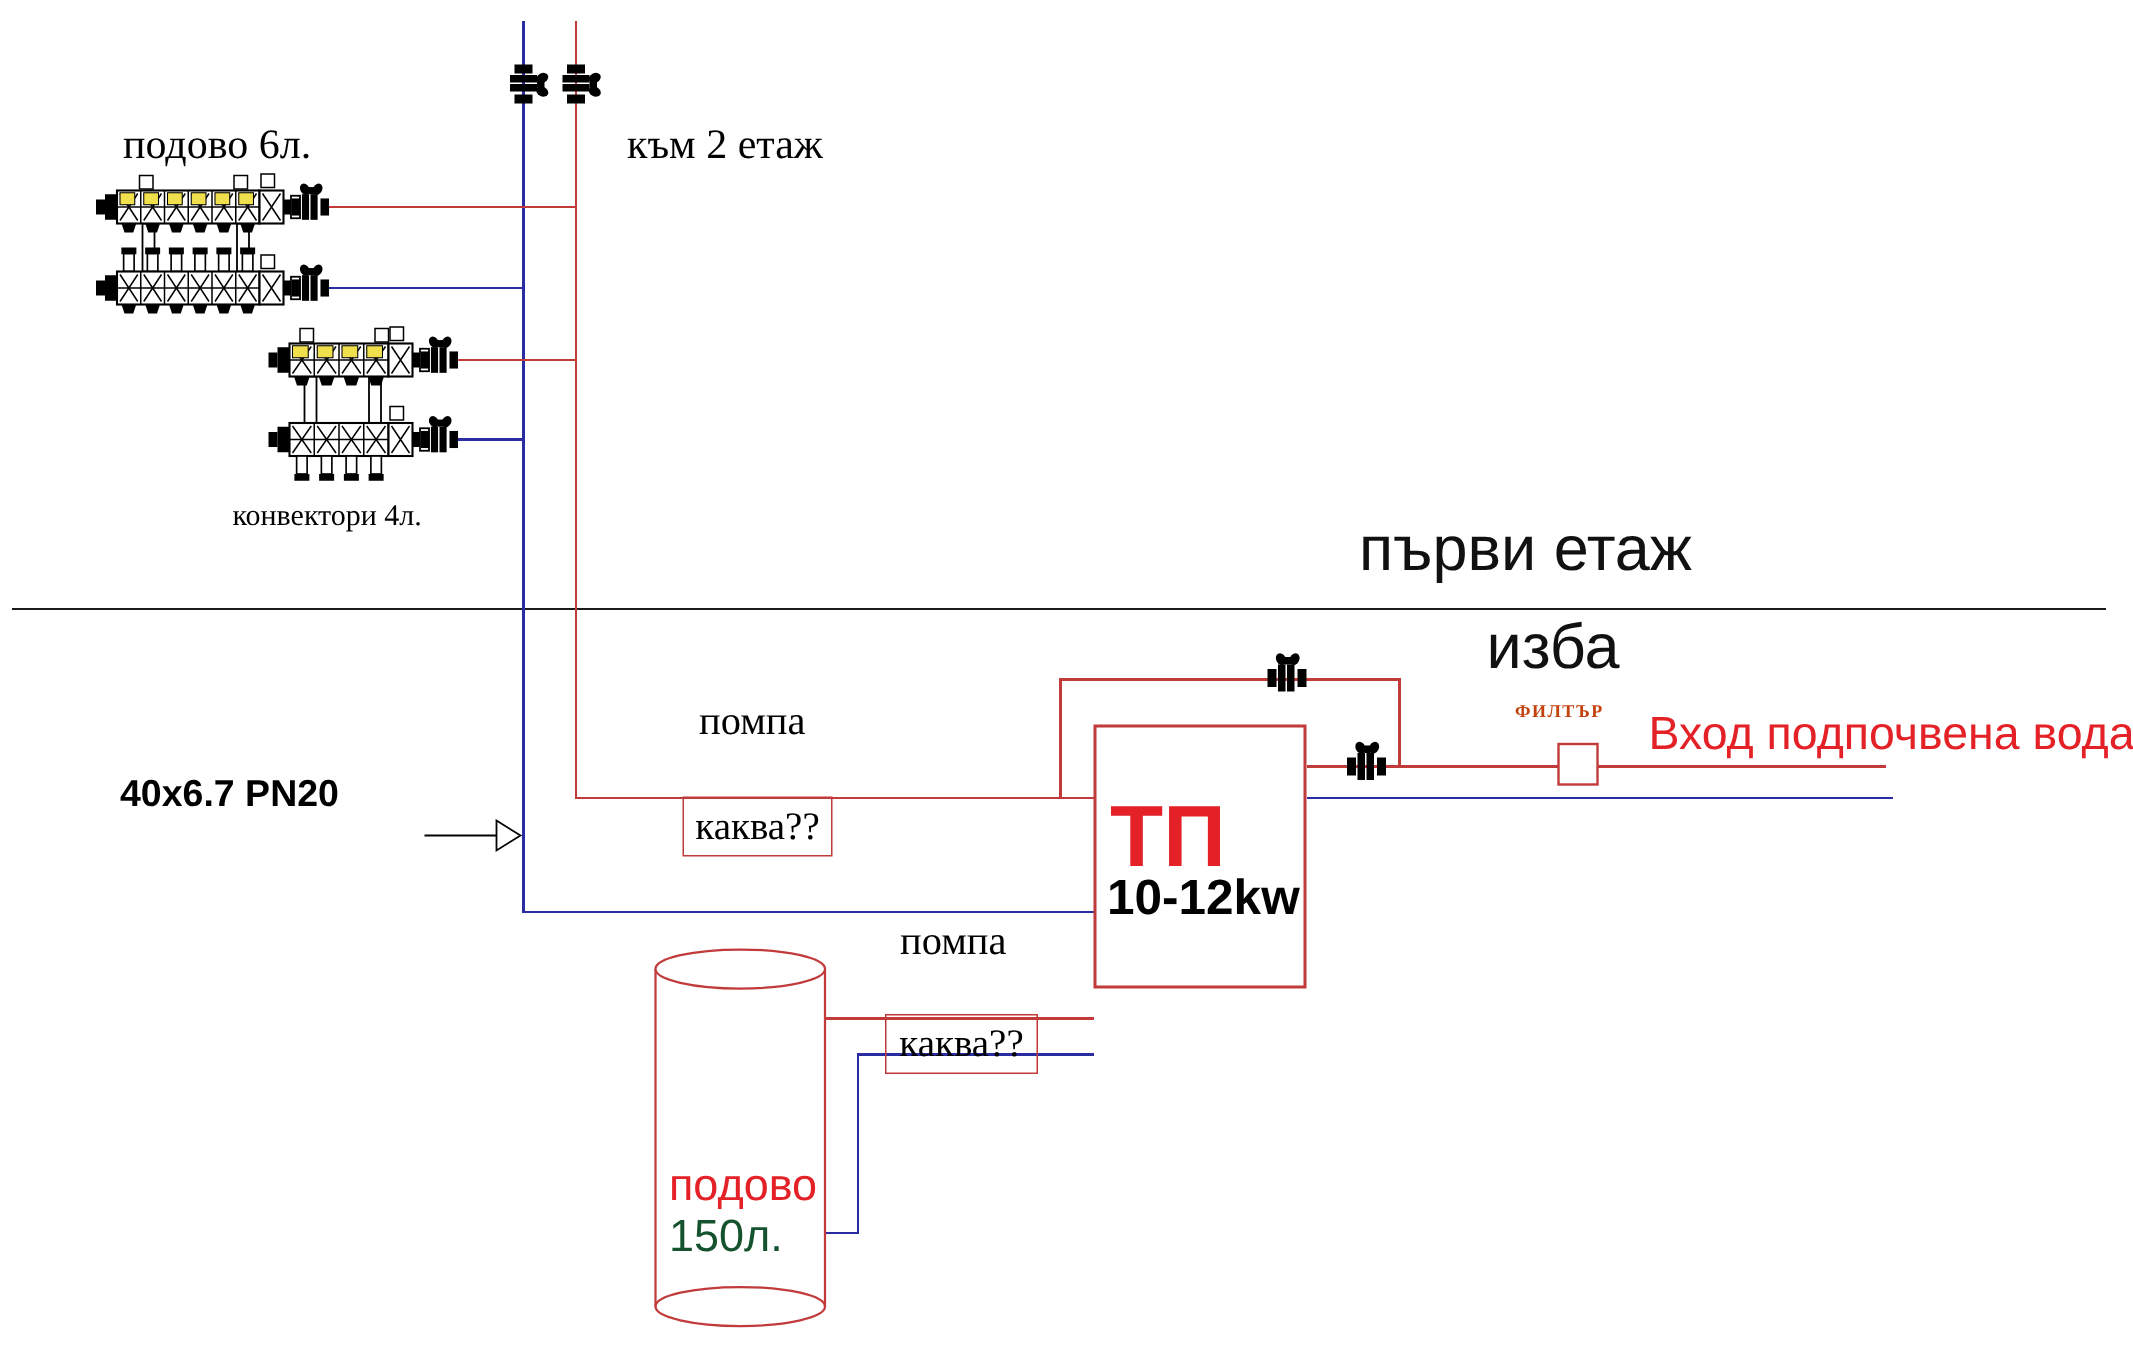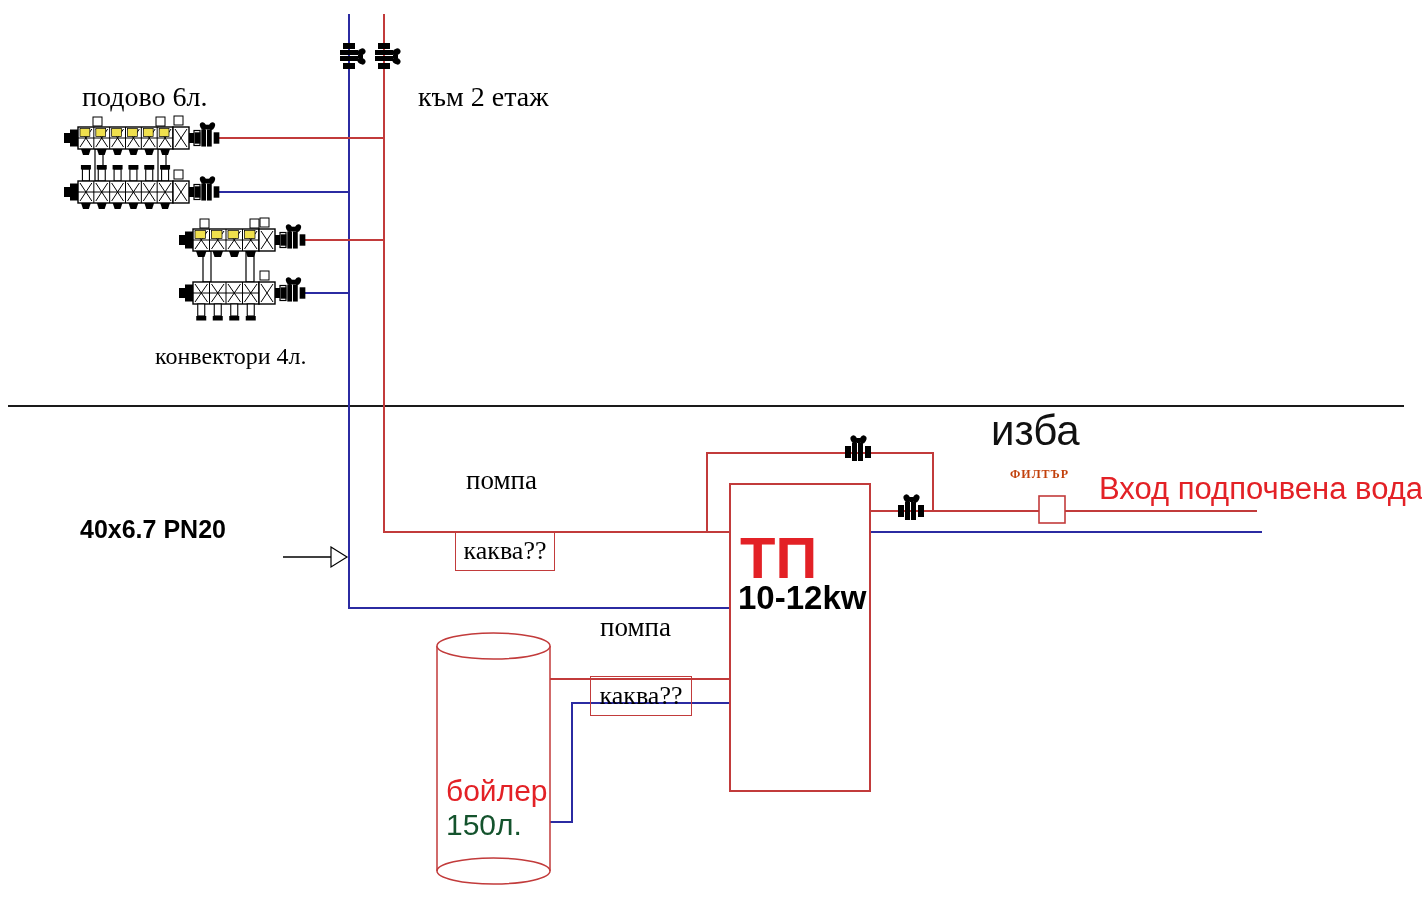--- a/index.html
+++ b/index.html
@@ -6,21 +6,21 @@
   #app{position:relative;width:1422px;height:912px;background:#fff;overflow:hidden;
        font-family:"Liberation Sans",sans-serif;}
   #scheme{position:absolute;left:0;top:0;z-index:0;}
   .lbl{position:absolute;white-space:nowrap;line-height:1.05;z-index:2;}
   .serif{font-family:"Liberation Serif",serif;color:#000;}
   .sans{font-family:"Liberation Sans",sans-serif;color:#111;}
   .red{color:#e32126;}
   .qbox{position:absolute;z-index:2;box-sizing:border-box;border:1.6px solid #c23b3b;
         display:flex;align-items:center;justify-content:center;background:transparent;
         font-family:"Liberation Serif",serif;font-size:26px;color:#000;margin-top:19px;}
-  .tpbox{position:absolute;left:729px;top:483px;width:142px;height:309px;z-index:1;
+  .tpbox{position:absolute;left:729px;top:483px;width:142px;height:176px;z-index:1;
          box-sizing:border-box;border:2px solid #c23b3b;background:transparent;}
   .tp-abbr{position:absolute;left:9px;top:44px;font-size:58px;font-weight:700;
            color:#e32126;font-family:"Liberation Sans",sans-serif;line-height:1;}
   .tp-power{position:absolute;left:7px;top:96px;font-size:33px;font-weight:600;
             color:#000000;font-family:"Liberation Sans",sans-serif;line-height:1;}
 </style>
 </head>
 <body>
 
 <div id="app">
@@ -261,22 +261,23 @@
         <path d="M437,646 V871 M550,646 V871" stroke="#c23b3b" stroke-width="1.5" fill="none"></path>
         <ellipse cx="493.5" cy="646" rx="56.5" ry="13" fill="#fff" stroke="#c23b3b" stroke-width="1.5"></ellipse>
         <ellipse cx="493.5" cy="871" rx="56.5" ry="13" fill="none" stroke="#c23b3b" stroke-width="1.5"></ellipse>
       </g>
   </svg>
 
   <div class="lbl serif" style="left:82px;top:82px;font-size:28px;">подово 6л.</div>
 
   <div class="lbl serif" style="left:418px;top:82px;font-size:28px;">към 2 етаж</div>
 
-  <div class="lbl serif" style="left:155px;top:344px;font-size:24px;">конвектори 4л.</div>
-
+  <div class="lbl serif" style="left:155px;top:334px;font-size:20px;">конвектори 4л.</div>
+
+  <div class="lbl sans" style="left:906px;top:344px;font-size:42px;">първи етаж</div>
 
   <div class="lbl sans" style="left:991px;top:409px;font-size:42px;text-align:center;">изба</div>
 
   <div class="lbl sans" style="left:80px;top:514px;font-size:25px;font-weight:700;line-height:30px;color:#000;">
     <div>40x6.7 PN20</div>
   </div>
 
   <div class="lbl serif" style="left:466px;top:466px;font-size:27px;">помпа</div>
 
   <div class="qbox" style="left:455px;top:512px;width:100px;height:40px;">каква??</div>
@@ -287,16 +288,16 @@
   </div>
 
   <div class="lbl serif red" style="left:1010px;top:468px;font-size:12px;font-weight:700;letter-spacing:1px;color:#c2410c;">ФИЛТЪР</div>
 
   <div class="lbl sans red" style="left:1099px;top:473px;font-size:31px;color:#e32126;">Вход подпочвена вода</div>
 
   <div class="lbl serif" style="left:600px;top:613px;font-size:27px;">помпа</div>
 
   <div class="qbox" style="left:590px;top:657px;width:102px;height:40px;">каква??</div>
 
-  <div class="lbl sans red" style="left:446px;top:775px;font-size:30px;color:#e32126;">бойлер</div>
+  <div class="lbl sans red" style="left:446px;top:775px;font-size:30px;color:#e32126;">подово</div>
 
   <div class="lbl sans red" style="left:446px;top:809px;font-size:30px;color:#14532d;">150л.</div>
 </div>
 
 </body></html>

